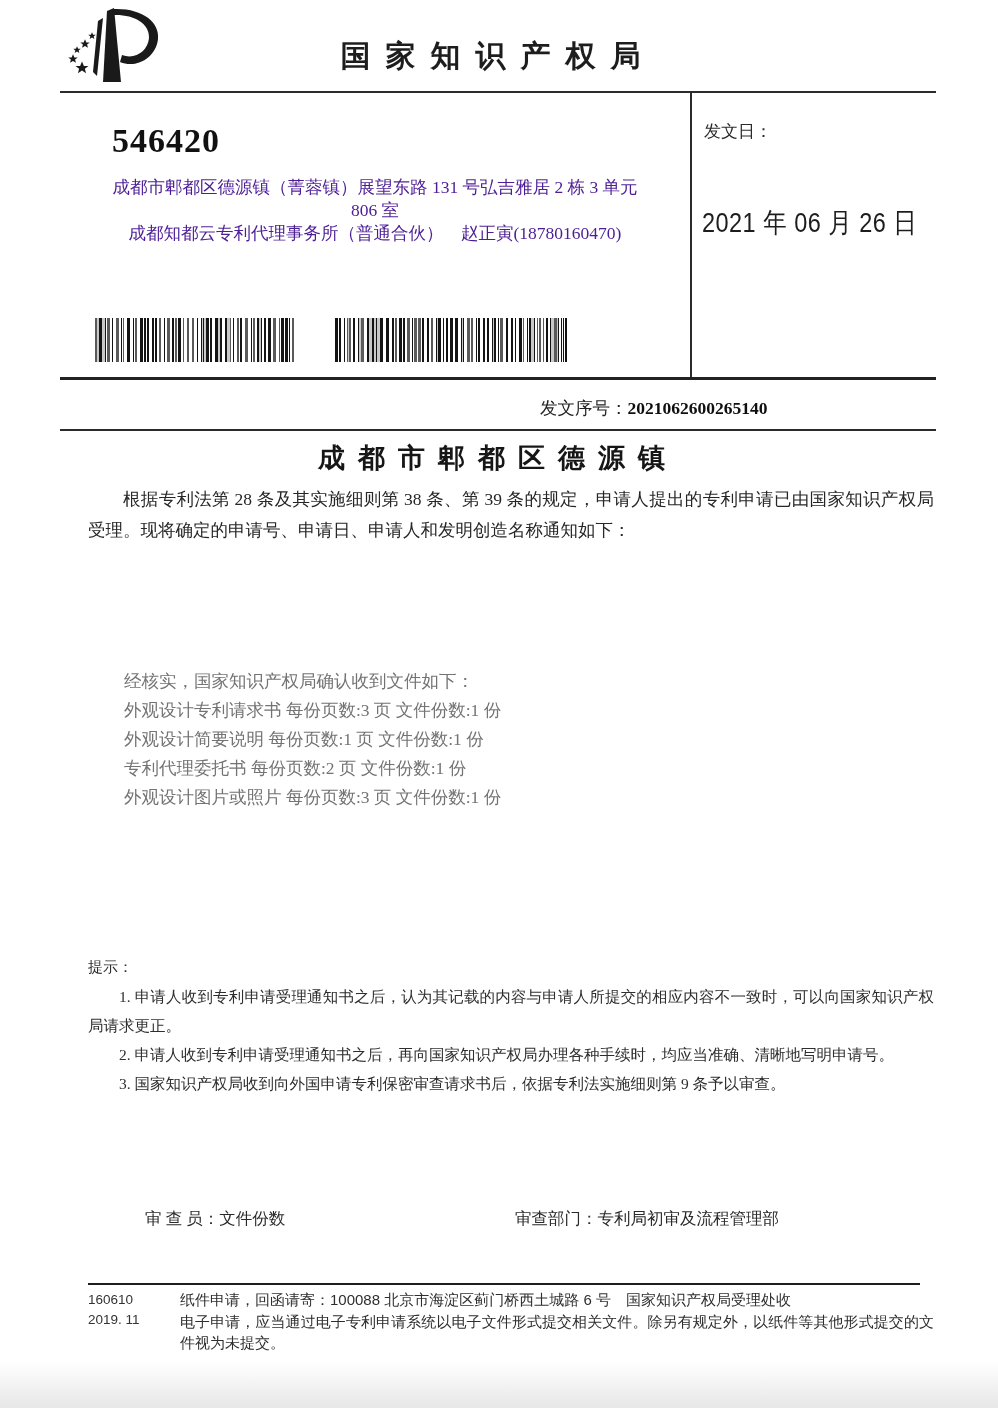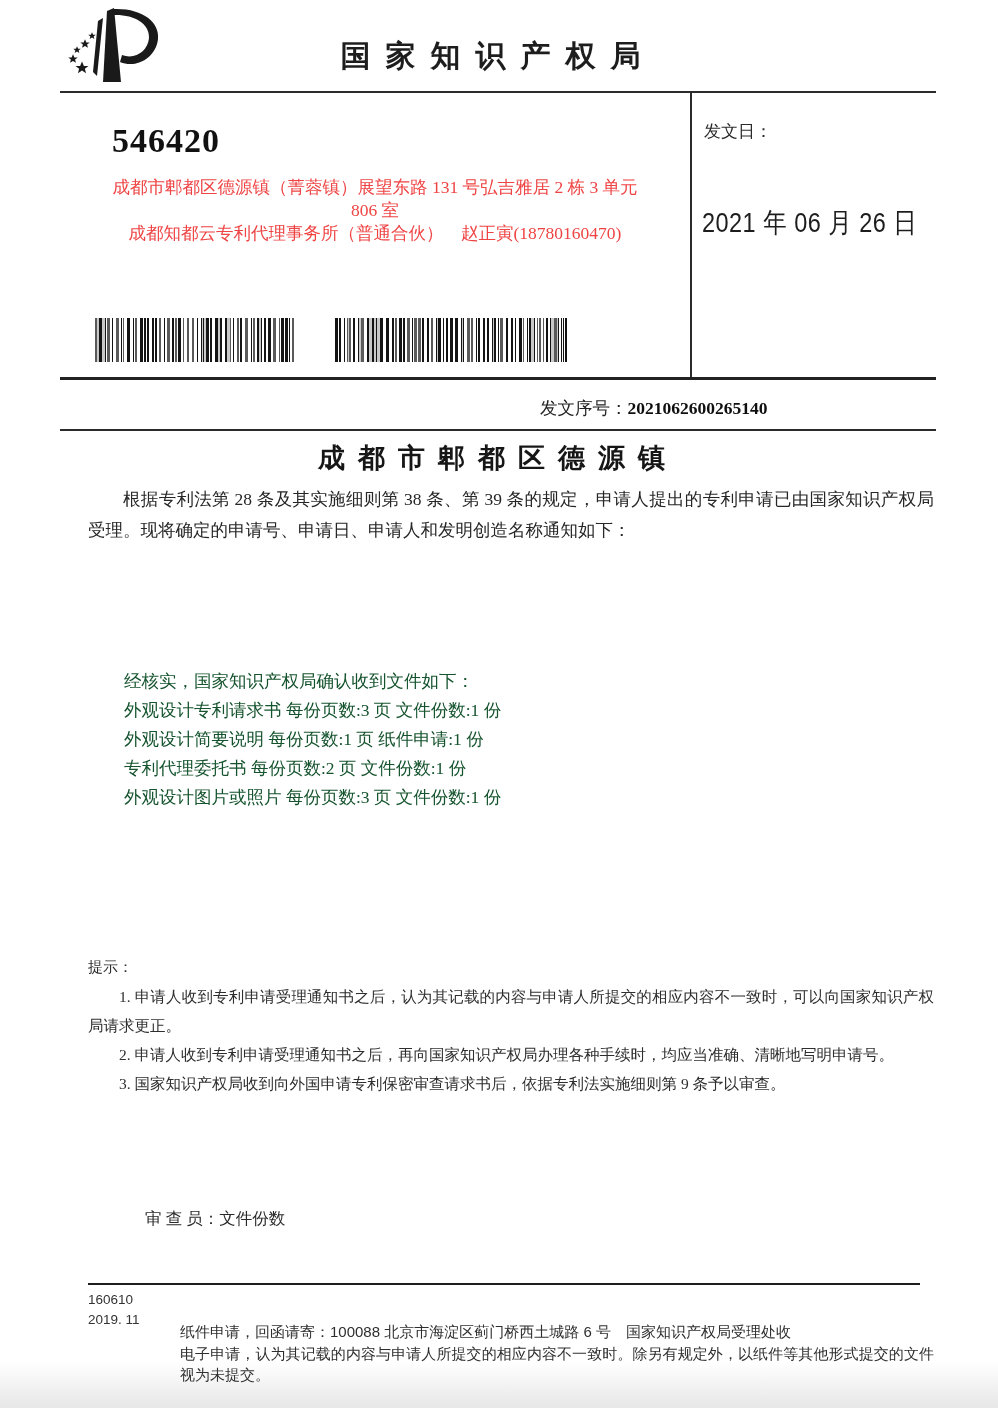--- a/index.html
+++ b/index.html
@@ -35,21 +35,21 @@
 
   
   .postal-code {
     left:112px; top:122px;
     font-size:34px; font-weight:700; color:#111;
     letter-spacing:1px;
   }
   .mailing {
     left:60px; top:176px; width:630px;
     text-align:center;
-    font-size:17.5px; line-height:23px; color:#ef4444;
+    font-size:17.5px; line-height:23px; color:#4c1d95;
   }
 
   
   .issue-date-label { left:704px; top:120px; font-size:17px; color:#2a2a2a; }
   .issue-date-value {
     left:702px; top:204px;
     font-family:"Liberation Sans","DejaVu Sans",sans-serif;
     font-size:25px; font-weight:500; color:#1d1d1d;
     letter-spacing:0.5px;
     transform:scale(0.94,1.1); transform-origin:left top;
@@ -75,21 +75,21 @@
     font-size:27px; font-weight:600; color:#161616;
     letter-spacing:13px;
   }
   .body-par {
     left:88px; top:484px; width:846px;
     font-size:17.5px; line-height:31px;
     text-align:justify; text-indent:2em;
     color:#262626;
   }
   .fields { left:124px; top:536px; width:700px; font-size:17.5px; line-height:29px; color:#262626; }
-  .docs   { left:124px; top:667px; width:760px; font-size:17.5px; line-height:29px; color:#14532d; }
+  .docs   { left:124px; top:667px; width:760px; font-size:17.5px; line-height:29px; color:#737373; }
 
   
   .tips-label { left:88px; top:958px; font-size:15px; color:#2a2a2a; }
   .tips {
     left:88px; top:982px; width:846px;
     font-size:15.5px; line-height:29px;
     text-align:justify; color:#2e2e2e;
   }
   .tips p { text-indent:2em; }
 
@@ -102,21 +102,20 @@
   .footer-codes {
     left:88px; top:1290px;
     font-family:"Liberation Sans","DejaVu Sans",sans-serif;
     font-size:13.5px; line-height:20px; color:#333;
   }
   .footer-text {
     left:180px; top:1289px; width:754px;
     font-family:"Liberation Sans","DejaVu Sans",sans-serif;
     font-size:15px; line-height:21.5px; color:#2e2e2e;
     text-align:justify;
-    margin-top:32px;
   }
   .scan-shade {
     left:0; bottom:0; width:100%; height:46px;
     background:linear-gradient(to top, rgba(120,120,120,0.18), rgba(255,255,255,0));
     pointer-events:none;
   }
 </style>
 </head>
 <body>
 
@@ -384,40 +383,43 @@
   <div class="abs rule rule-mid2"></div>
 
   <div class="abs notice-title">成都市郫都区德源镇</div>
 
   <div class="abs body-par">根据专利法第 28 条及其实施细则第 38 条、第 39 条的规定，申请人提出的专利申请已由国家知识产权局受理。现将确定的申请号、申请日、申请人和发明创造名称通知如下：</div>
 
 
   <div class="abs docs">
     <div>经核实，国家知识产权局确认收到文件如下：</div>
     <div>外观设计专利请求书 每份页数:3 页  文件份数:1 份</div>
-    <div>外观设计简要说明 每份页数:1 页  纸件申请:1 份</div>
+    <div>外观设计简要说明 每份页数:1 页  文件份数:1 份</div>
     <div>专利代理委托书 每份页数:2 页  文件份数:1 份</div>
     <div>外观设计图片或照片  每份页数:3 页  文件份数:1 份</div>
   </div>
 
   <div class="abs tips-label">提示：</div>
   <div class="abs tips">
     <p>1. 申请人收到专利申请受理通知书之后，认为其记载的内容与申请人所提交的相应内容不一致时，可以向国家知识产权局请求更正。</p>
     <p>2. 申请人收到专利申请受理通知书之后，再向国家知识产权局办理各种手续时，均应当准确、清晰地写明申请号。</p>
     <p>3. 国家知识产权局收到向外国申请专利保密审查请求书后，依据专利法实施细则第 9 条予以审查。</p>
   </div>
 
   <div class="abs signoff signoff-examiner">
     <span>审 查 员：</span><span>文件份数</span>
   </div>
+  <div class="abs signoff signoff-dept">
+    <span>审查部门：</span><span>专利局初审及流程管理部</span>
+  </div>
 
   <div class="abs rule rule-footer"></div>
   <div class="abs footer-codes">
     <div>160610</div>
     <div>2019. 11</div>
   </div>
   <div class="abs footer-text">
     <div>纸件申请，回函请寄：100088  北京市海淀区蓟门桥西土城路 6 号　国家知识产权局受理处收</div>
-    <div>电子申请，认为其记载的内容与申请人所提交的相应内容不一致时。除另有规定外，以纸件等其他形式提交的文件视为未提交。</div>
+    <div>电子申请，应当通过电子专利申请系统以电子文件形式提交相关文件。除另有规定外，以纸件等其他形式提交的文件视为未提交。</div>
   </div>
 
   <div class="abs scan-shade"></div>
 </div>
 
 </body></html>

